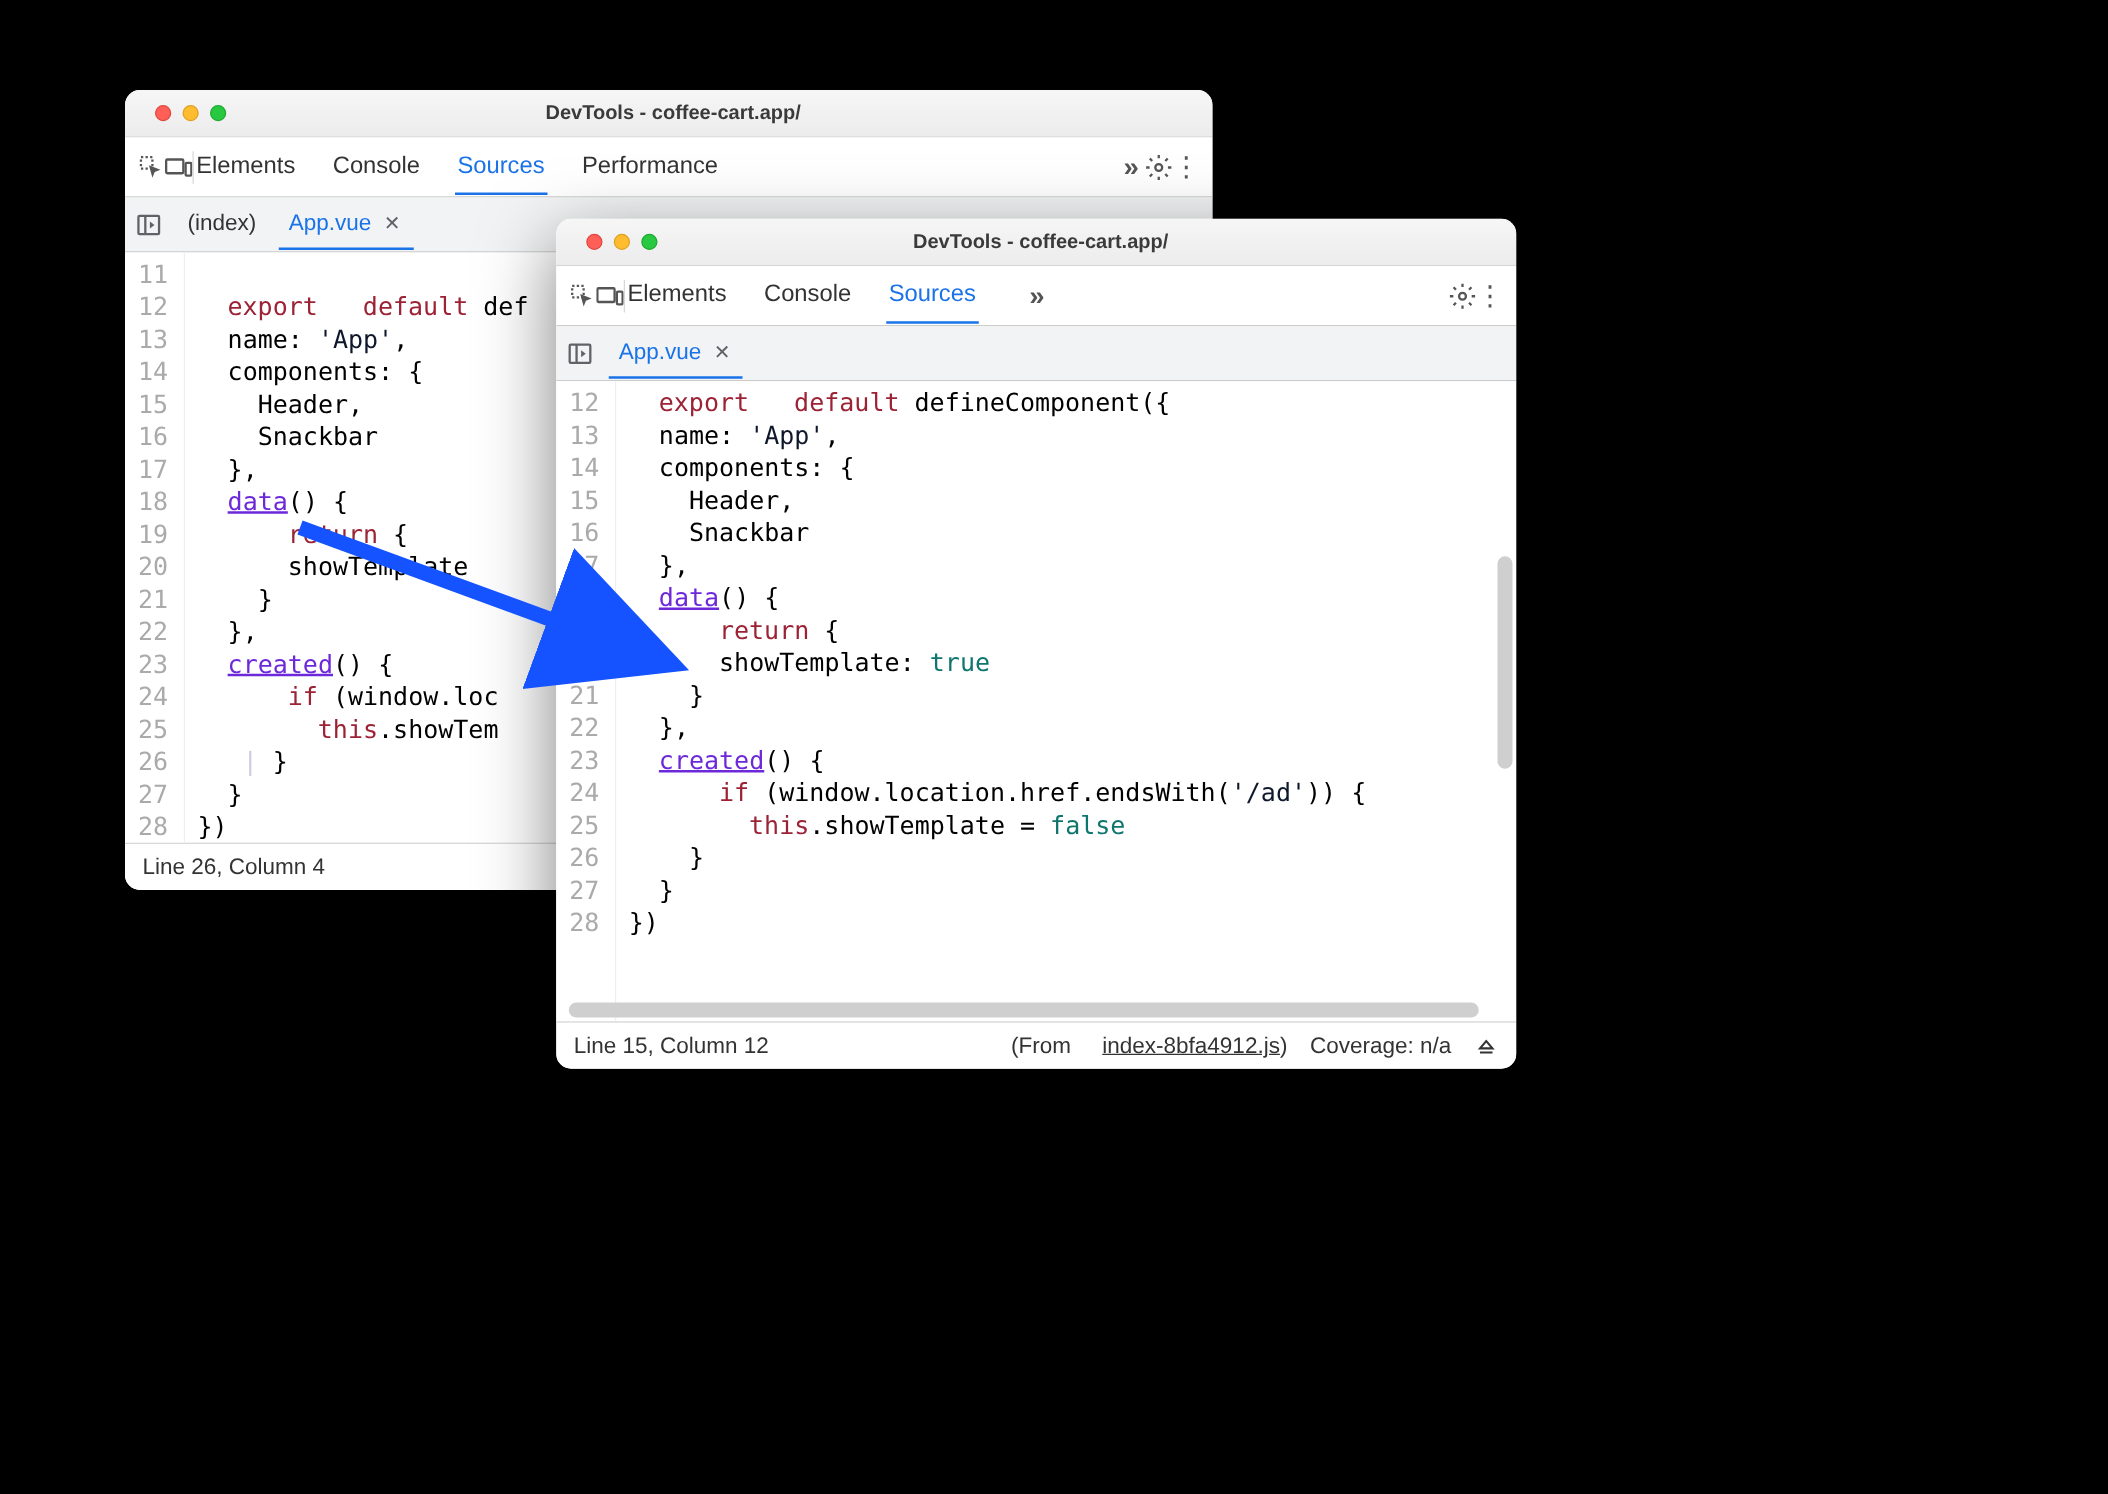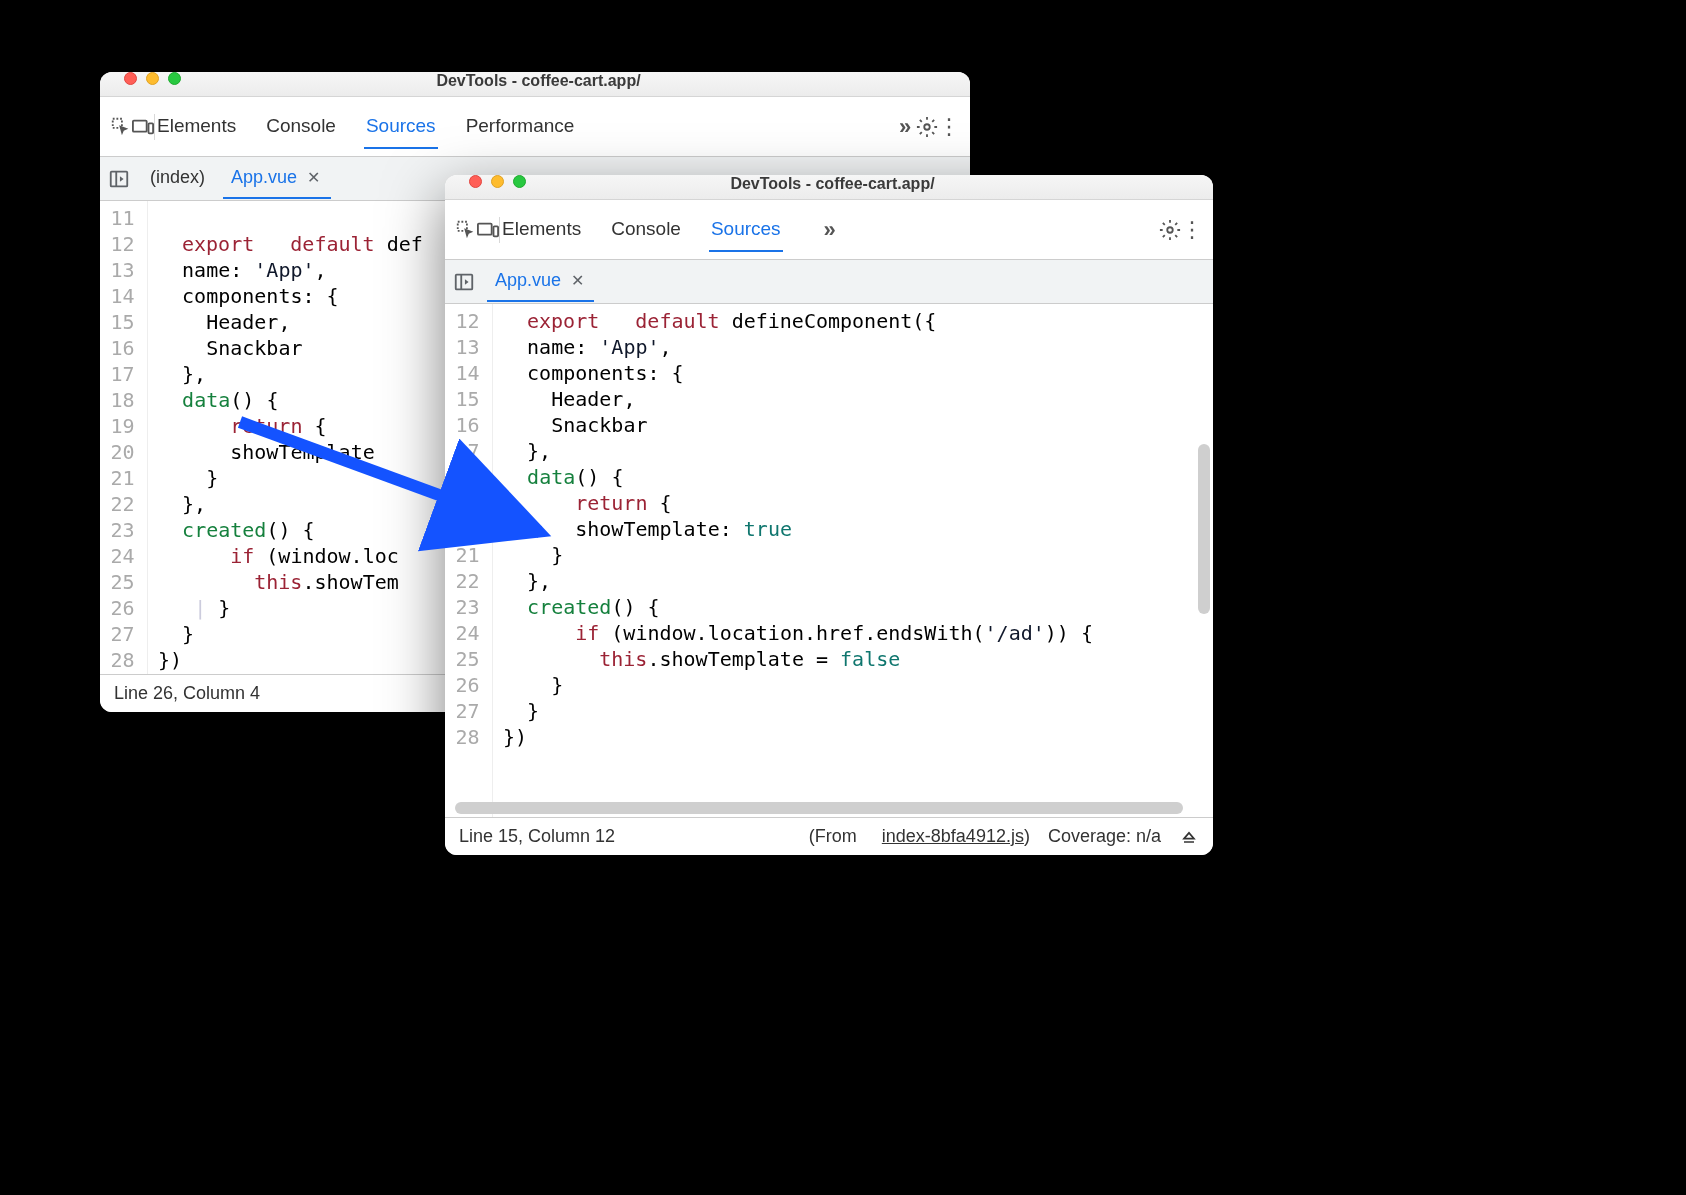--- a/index.html
+++ b/index.html
@@ -26,38 +26,39 @@
     width: 870px;
     height: 640px;
   }
   .window-front {
     left: 445px;
     top: 175px;
     width: 768px;
     height: 680px;
   }
   .titlebar {
-    height: 25px;
+    height: 38px;
     background: linear-gradient(#f6f6f6,#ececec);
     border-bottom: 1px solid #d5d5d5;
     display: flex;
+    align-items: center;
     padding: 0 24px;
     flex-shrink: 0;
   }
   .traffic-lights { display: flex; gap: 9px; }
   .tl { width: 13px; height: 13px; border-radius: 50%; }
   .tl-close { background: #ff5f57; border:1px solid #e14640; }
   .tl-min { background: #febc2e; border:1px solid #dfa123; }
   .tl-max { background: #28c840; border:1px solid #1faa2f; }
   .title-text {
     flex:1; text-align:center; font-size:16px; font-weight:600;
     color:#3a3a3a; margin-left:-50px;
   }
   .toolbar {
-    height: 60px;
+    height: 48px;
     display:flex; align-items:center;
     padding: 0 10px;
     border-bottom:1px solid #ccc;
     flex-shrink:0;
     background:#fff;
   }
   .tb-icon { width:22px; height:22px; color:#555; display:flex; align-items:center; justify-content:center;}
   .tb-sep { width:1px; height:26px; background:#d8d8d8; }
   .panel-tabs { display:flex; gap:26px; flex:1; }
   .ptab { font-size:19px; color:#333; padding:10px 2px; border-bottom:2px solid transparent; cursor:pointer;}
@@ -87,21 +88,21 @@
   .gutter {
     background:#fff; color:#aaa; text-align:center;
     padding:4px 10px 4px 8px; min-width:48px;
     border-right:1px solid #eee;
     user-select:none;
   }
   .code-lines { padding:4px 10px; white-space:pre; overflow:hidden; flex:1; color:#000;}
   .kw  { color:#9b2335;margin-left:24px; }
   .str { color:#0f172a; }
   .lit { color:#0f766e; }
-  .fn  { color:#15803d; }
+  .fn  { color:#6d28d9;text-decoration:underline; }
   .ind-guide { color:#ccd; }
   .statusbar {
     height:38px; border-top:1px solid #ccc;
     display:flex; align-items:center; padding:0 14px;
     font-size:18px; color:#333; gap:20px;
     background:#fff; flex-shrink:0;
   }
   .statusbar .right { margin-left:auto; display:flex; gap:18px; align-items:center;}
   .link { text-decoration:underline; color:#333;margin-left:20px;}
   .scrollbar-v {

